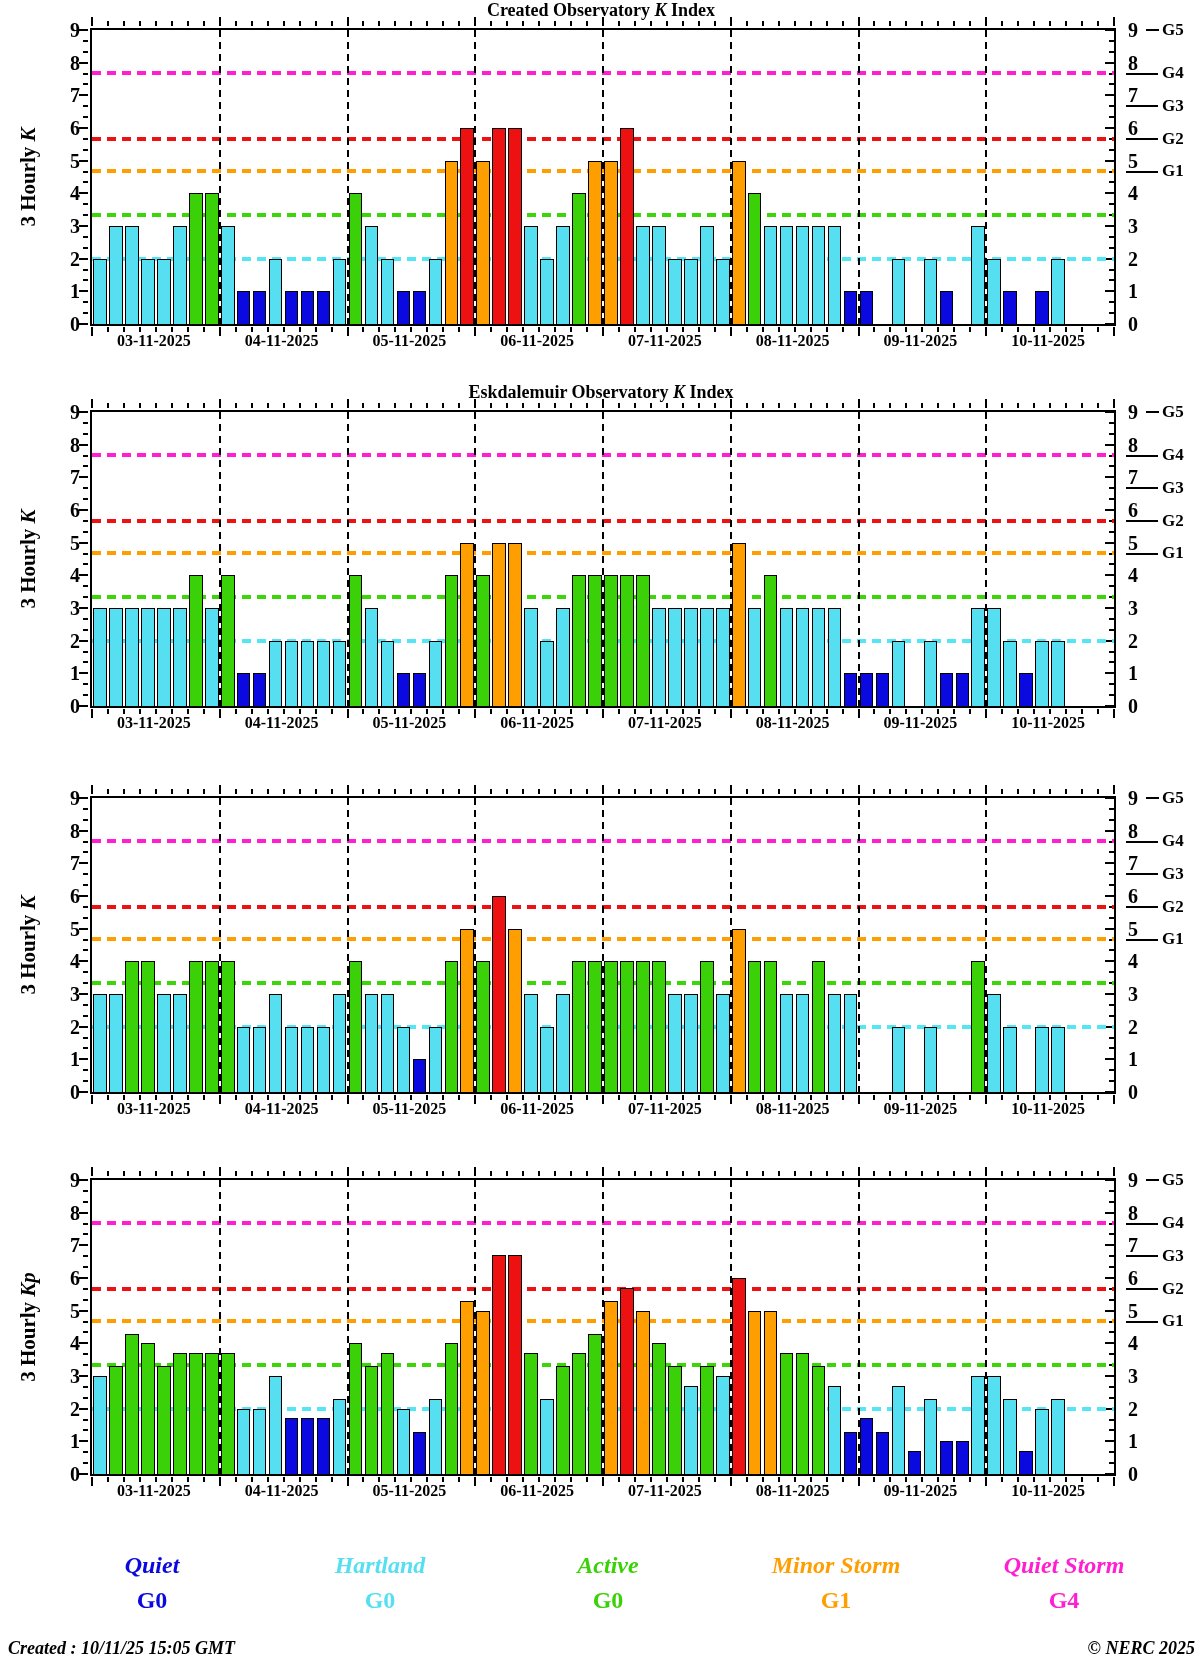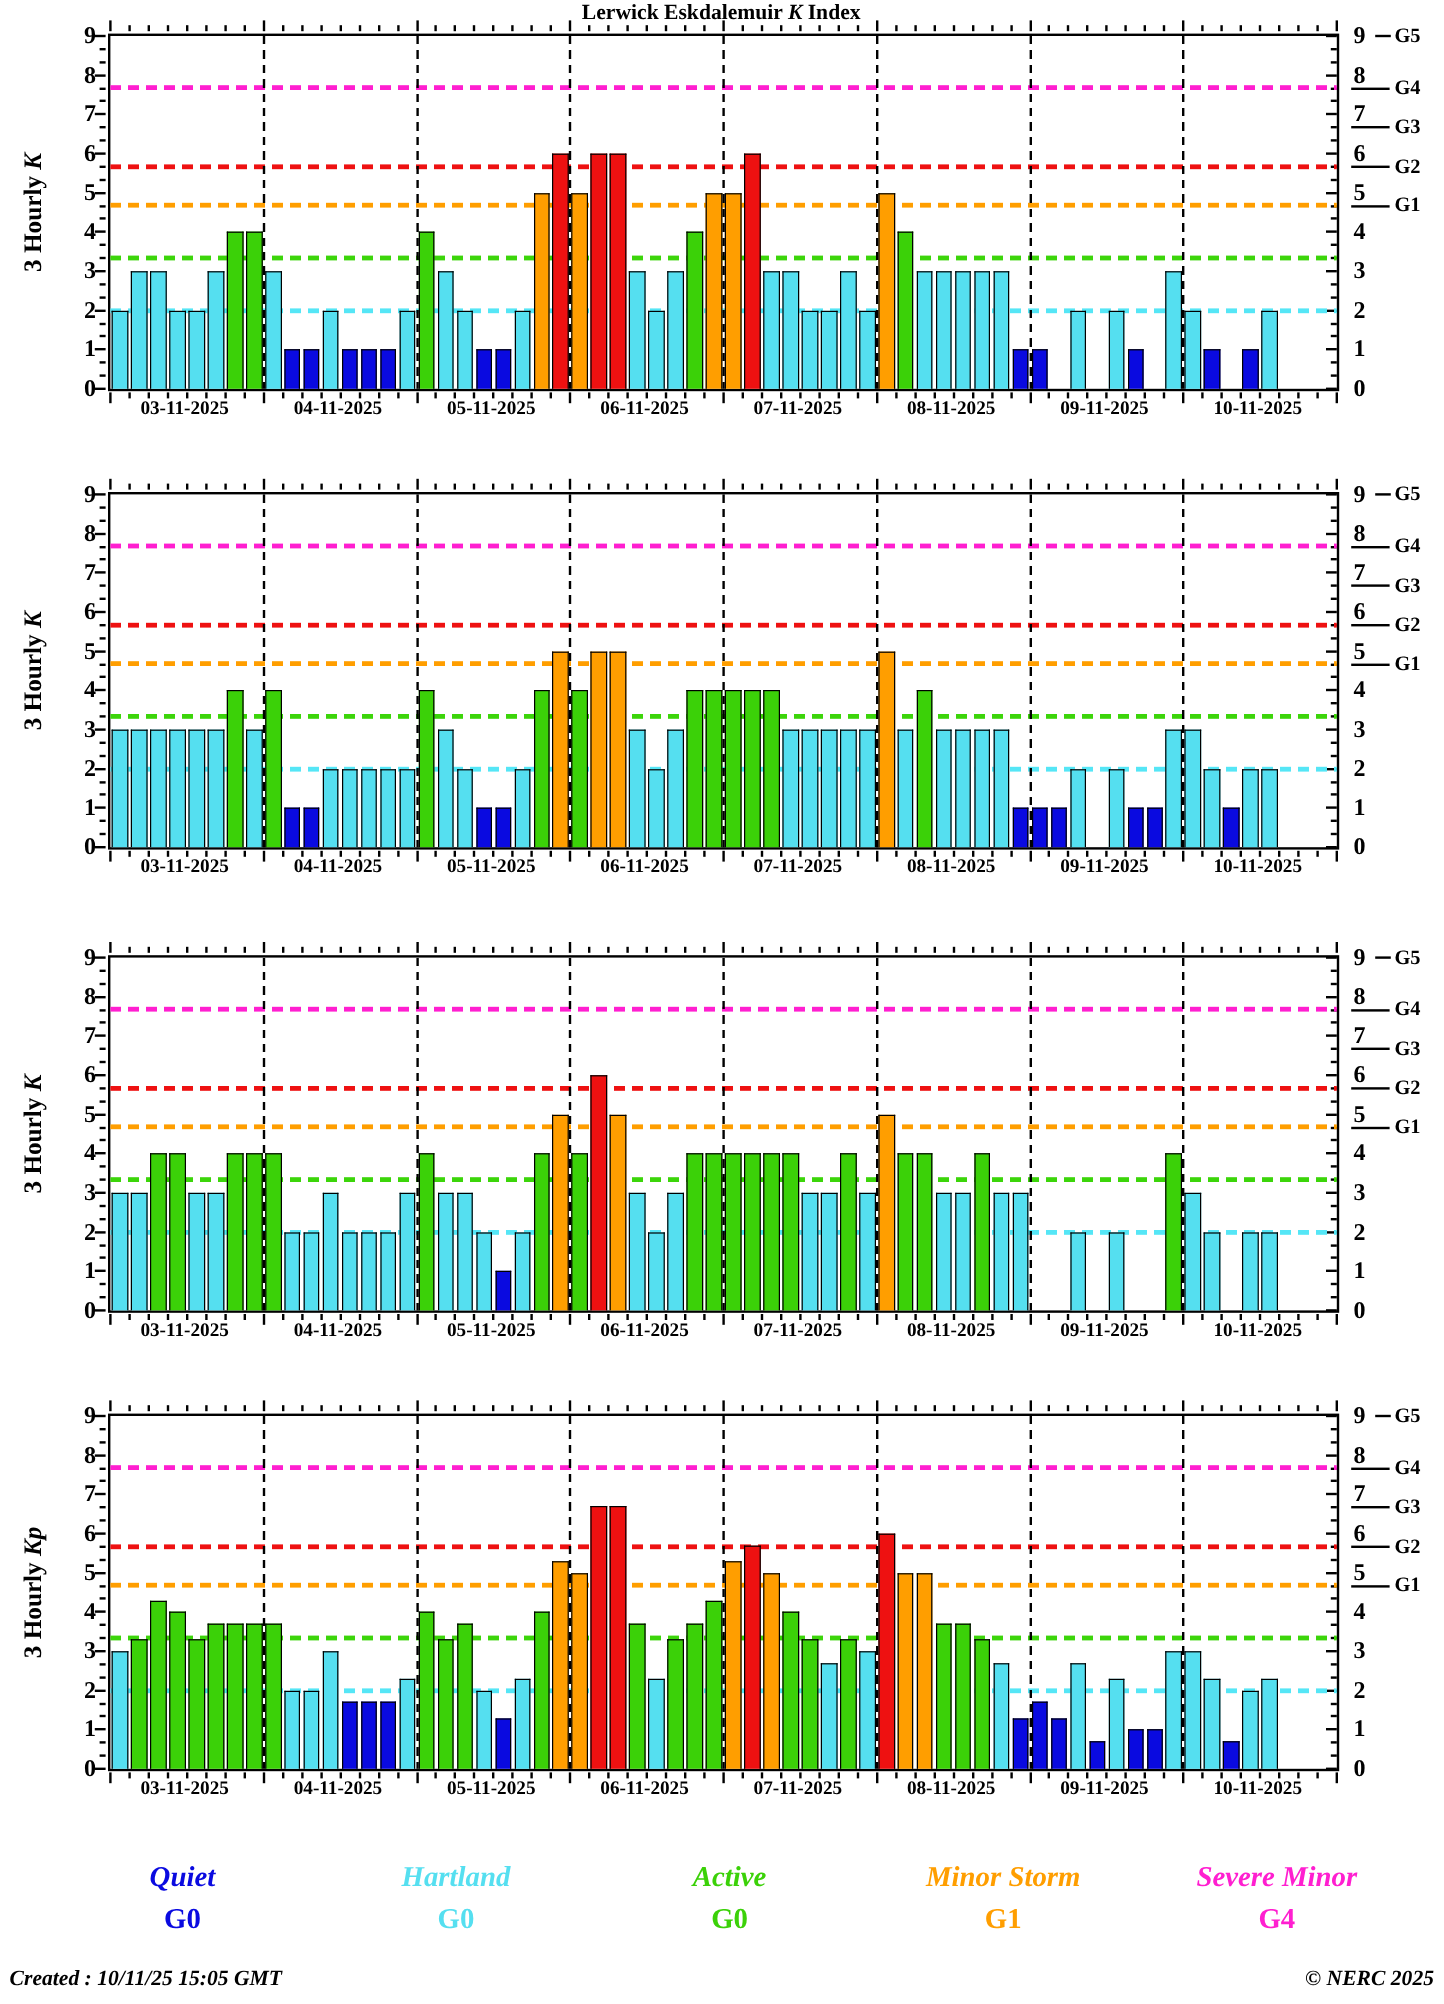--- a/index.html
+++ b/index.html
@@ -35,21 +35,21 @@
   #footer{position:absolute;top:1638px;left:0;width:1203px;height:28px;}
   #footer .created{position:absolute;left:8px;font-size:18px;font-weight:bold;font-style:italic;color:#000;}
   #footer .copyright{position:absolute;right:8px;font-size:18px;font-weight:bold;font-style:italic;color:#000;}
 </style>
 </head>
 <body>
 
 <div id="app">
 
   <section class="chart" id="c0">
-    <div class="title"><span>Lerwick Eskdalemuir </span><span style="font-style: italic;">K</span><span> Index</span></div>
+    <div class="title"><span>Created Observatory </span><span style="font-style: italic;">K</span><span> Index</span></div>
     <div class="plot">
       <div class="ylabel"><span>3 Hourly </span><span style="font-style: italic;">K</span></div>
     <div class="thr" style="top: 226.667px; background: repeating-linear-gradient(90deg, rgb(85, 230, 246) 0px, rgb(85, 230, 246) 9px, transparent 9px, transparent 15px);"></div>
         <div class="thr" style="top: 183.22px; background: repeating-linear-gradient(90deg, rgb(60, 213, 10) 0px, rgb(60, 213, 10) 9px, transparent 9px, transparent 15px);"></div>
         <div class="thr" style="top: 139.447px; background: repeating-linear-gradient(90deg, rgb(255, 158, 0) 0px, rgb(255, 158, 0) 9px, transparent 9px, transparent 15px);"></div>
         <div class="thr" style="top: 106.78px; background: repeating-linear-gradient(90deg, rgb(238, 17, 17) 0px, rgb(238, 17, 17) 9px, transparent 9px, transparent 15px);"></div>
         <div class="thr" style="top: 41.4467px; background: repeating-linear-gradient(90deg, rgb(255, 31, 208) 0px, rgb(255, 31, 208) 9px, transparent 9px, transparent 15px);"></div>
         <div class="sep" style="left: 126.75px;"></div>
         <div class="sep" style="left: 254.5px;"></div>
         <div class="sep" style="left: 382.25px;"></div>
@@ -328,20 +328,21 @@
         <div class="gconn" style="top: 75.3333px; left: 1034px; width: 32px;"></div>
         <div class="glab" style="top: 97.78px;">G2</div>
         <div class="gconn" style="top: 108px; left: 1034px; width: 32px;"></div>
         <div class="glab" style="top: 130.447px;">G1</div>
         <div class="gconn" style="top: 140.667px; left: 1034px; width: 32px;"></div>
       </div>
     <div class="dates"><span>03-11-2025</span><span>04-11-2025</span><span>05-11-2025</span><span>06-11-2025</span><span>07-11-2025</span><span>08-11-2025</span><span>09-11-2025</span><span>10-11-2025</span></div>
   </section>
 
   <section class="chart" id="c1">
+    <div class="title"><span>Eskdalemuir Observatory </span><span style="font-style: italic;">K</span><span> Index</span></div>
     <div class="plot">
       <div class="ylabel"><span>3 Hourly </span><span style="font-style: italic;">K</span></div>
     <div class="thr" style="top: 226.667px; background: repeating-linear-gradient(90deg, rgb(85, 230, 246) 0px, rgb(85, 230, 246) 9px, transparent 9px, transparent 15px);"></div>
         <div class="thr" style="top: 183.22px; background: repeating-linear-gradient(90deg, rgb(60, 213, 10) 0px, rgb(60, 213, 10) 9px, transparent 9px, transparent 15px);"></div>
         <div class="thr" style="top: 139.447px; background: repeating-linear-gradient(90deg, rgb(255, 158, 0) 0px, rgb(255, 158, 0) 9px, transparent 9px, transparent 15px);"></div>
         <div class="thr" style="top: 106.78px; background: repeating-linear-gradient(90deg, rgb(238, 17, 17) 0px, rgb(238, 17, 17) 9px, transparent 9px, transparent 15px);"></div>
         <div class="thr" style="top: 41.4467px; background: repeating-linear-gradient(90deg, rgb(255, 31, 208) 0px, rgb(255, 31, 208) 9px, transparent 9px, transparent 15px);"></div>
         <div class="sep" style="left: 126.75px;"></div>
         <div class="sep" style="left: 254.5px;"></div>
         <div class="sep" style="left: 382.25px;"></div>
@@ -1226,21 +1227,21 @@
       </div>
       <div class="lcol">
         <div class="bgs-item" style="color: rgb(59, 209, 8);">Active</div>
         <div class="noaa-item" style="color: rgb(59, 209, 8);">G0</div>
       </div>
       <div class="lcol">
         <div class="bgs-item" style="color: rgb(255, 158, 0);">Minor Storm</div>
         <div class="noaa-item" style="color: rgb(255, 158, 0);">G1</div>
       </div>
       <div class="lcol">
-        <div class="bgs-item" style="color: rgb(255, 31, 208);">Severe Minor</div>
+        <div class="bgs-item" style="color: rgb(255, 31, 208);">Quiet Storm</div>
         <div class="noaa-item" style="color: rgb(255, 31, 208);">G4</div>
       </div>
     </div>
 
   <div id="footer">
     <span class="created">Created : 10/11/25 15:05 GMT</span>
     <span class="copyright">© NERC 2025</span>
   </div>
 
 </div>

